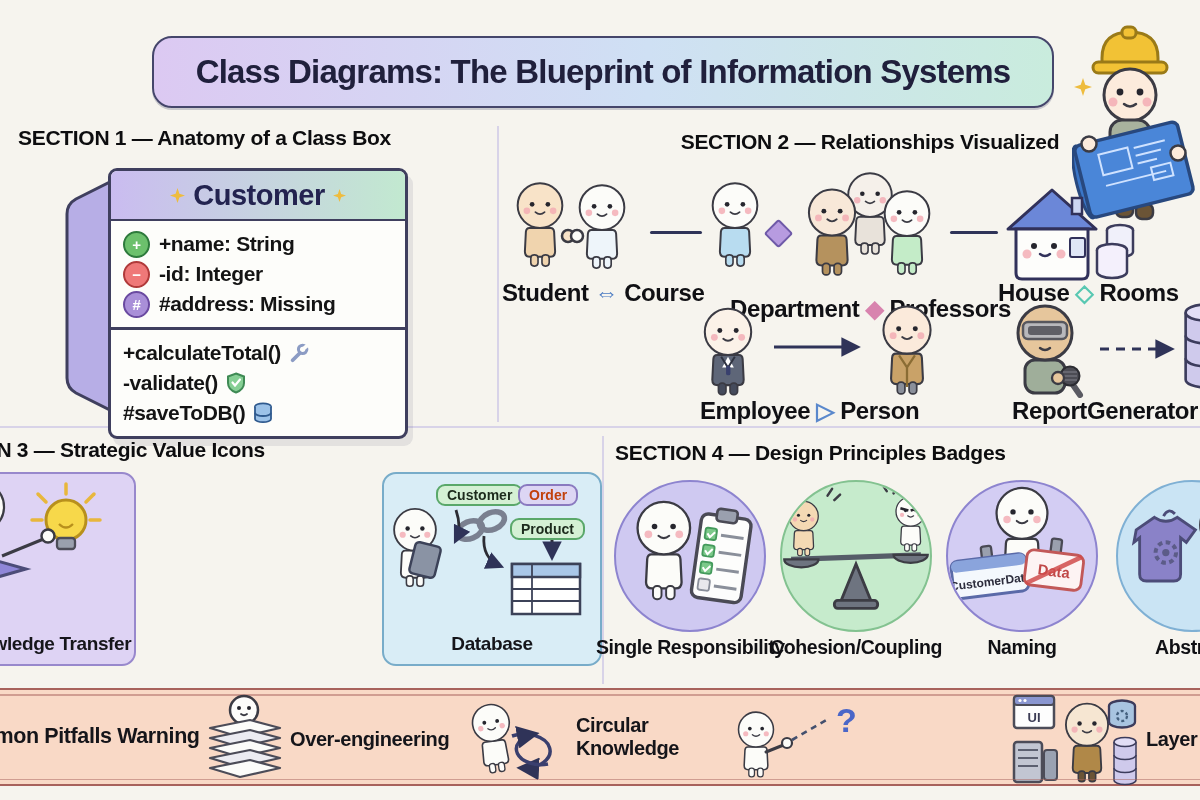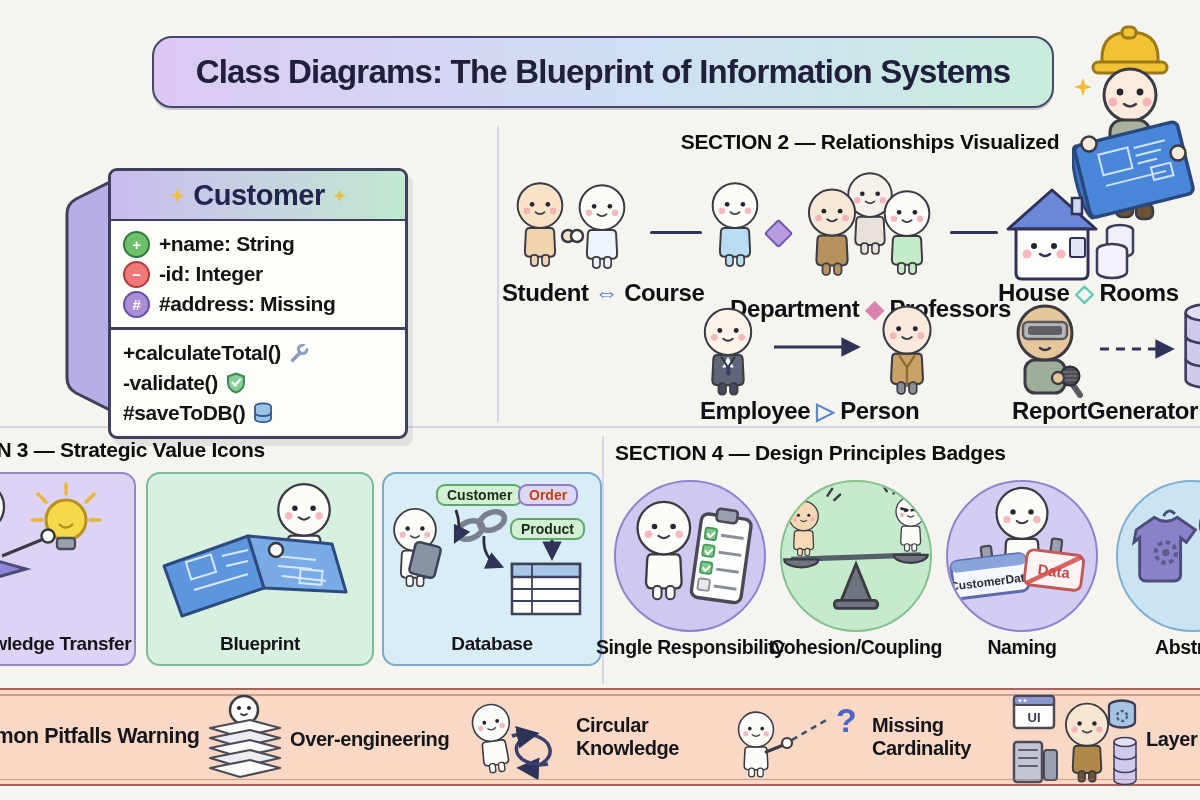--- a/index.html
+++ b/index.html
@@ -123,20 +123,21 @@
     <rect x="78" y="156" width="20" height="13" fill="none" stroke="#cfe2ff" stroke-width="2"></rect>
   </g>
   <circle cx="17" cy="128" r="7.5" fill="#fcebdc" stroke="#3b3b44" stroke-width="2.5"></circle>
   <circle cx="106" cy="137" r="7.5" fill="#fcebdc" stroke="#3b3b44" stroke-width="2.5"></circle>
 </svg>
 
 <div class="divider" style="left:497px;top:126px;width:2px;height:296px;"></div>
 <div class="divider" style="left:0;top:426px;width:1200px;height:2px;"></div>
 <div class="divider" style="left:602px;top:436px;width:2px;height:248px;"></div>
 
+<h2 class="sec" style="left:18px;top:126px;">SECTION 1 — Anatomy of a Class Box</h2>
 
 <div class="classbox">
   <svg class="cb-side" width="50" height="236" viewBox="0 0 50 236">
     <path d="M48 3 L48 233 L12 215 Q3 210 3 200 L3 36 Q3 26 12 21 Z" fill="#b7aee6" stroke="#3f3f5e" stroke-width="3"></path>
   </svg>
   <div class="cb-front">
     <div class="cb-header">
       <svg width="15" height="15" viewBox="0 0 24 24">
             <use href="#sparkle"></use>
           </svg>
@@ -288,35 +289,20 @@
       <circle cx="112" cy="46" r="20" fill="#f7d84a" stroke="#b8901c" stroke-width="3"></circle>
       <path d="M105 50 q7 7 14 0" fill="none" stroke="#b8901c" stroke-width="2.2"></path>
       <rect x="103" y="64" width="18" height="11" rx="3" fill="#9aa0ae" stroke="#4c4c58" stroke-width="2.3"></rect>
     </g>
     <line x1="48" y1="82" x2="92" y2="64" stroke="#3b3b44" stroke-width="3"></line>
     <circle cx="94" cy="62" r="6.5" fill="#fcfcf9" stroke="#3b3b44" stroke-width="2.5"></circle>
   </svg>
   <div class="card-label">Knowledge Transfer</div>
 </div>
 
-<div class="card card2">
-  <svg width="222" height="152" viewBox="0 0 222 152">
-    <use href="#chibi" x="118" y="4" width="76" height="106" style="--skin:#fcfcf9;--shirt:#fcfcf9;"></use>
-    <path d="M16 92 L100 62 L116 114 L34 142 Z" fill="#5e96de" stroke="#2c4c80" stroke-width="3" stroke-linejoin="round"></path>
-    <path d="M116 114 L100 62 L184 70 L198 118 Z" fill="#79abe6" stroke="#2c4c80" stroke-width="3" stroke-linejoin="round"></path>
-    <g stroke="#d8e8fc" stroke-width="2" fill="none">
-      <rect x="40" y="84" width="26" height="18" transform="rotate(-17 53 93)"></rect>
-      <path d="M74 82 l26 -6 M78 92 l22 -5 M46 116 l54 -16"></path>
-      <path d="M128 82 l40 4 M130 92 l34 3 M134 102 l44 5"></path>
-      <rect x="152" y="96" width="22" height="14" transform="rotate(5 163 103)"></rect>
-    </g>
-    <circle cx="128" cy="76" r="7" fill="#fcfcf9" stroke="#3b3b44" stroke-width="2.5"></circle>
-  </svg>
-  <div class="card-label">Blueprint</div>
-</div>
 
 <div class="card card3">
   <svg width="212" height="152" viewBox="0 0 212 152">
     <use href="#chibi" x="0" y="30" width="62" height="86" style="--skin:#fcfcf9;--shirt:#fcfcf9;"></use>
     <rect x="28" y="70" width="26" height="32" rx="4" transform="rotate(14 41 86)" fill="#8a93a4" stroke="#3c4258" stroke-width="2.5"></rect>
     <g fill="none" stroke="#7a8090" stroke-width="5.5">
       <ellipse cx="86" cy="56" rx="13" ry="8.5" transform="rotate(-22 86 56)"></ellipse>
       <ellipse cx="108" cy="47" rx="13" ry="8.5" transform="rotate(-22 108 47)"></ellipse>
     </g>
     <path d="M72 36 q6 18 0 30" fill="none" stroke="#2c2c34" stroke-width="2.8" marker-end="url(#arr)"></path>
@@ -438,21 +424,20 @@
   </svg>
   <div class="wlabel" style="left:576px;top:24px;width:130px;">Circular Knowledge</div>
 
   <svg class="abs" style="left:728px;top:8px;" width="140" height="86" viewBox="0 0 140 86">
     <use href="#chibi" x="2" y="10" width="52" height="72" style="--skin:#fcfcf9;--shirt:#fcfcf9;"></use>
     <line x1="38" y1="54" x2="58" y2="46" stroke="#3b3b44" stroke-width="3" stroke-linecap="round"></line>
     <circle cx="59" cy="45" r="5" fill="#fcfcf9" stroke="#3b3b44" stroke-width="2.2"></circle>
     <line x1="64" y1="42" x2="102" y2="20" stroke="#44506e" stroke-width="2.6" stroke-dasharray="6 5"></line>
     <text x="108" y="34" font-size="34" font-weight="bold" fill="#4a66c8">?</text>
   </svg>
-  <div class="wlabel" style="left:872px;top:24px;width:130px;">Missing Cardinality</div>
 
   <svg class="abs" style="left:1012px;top:2px;" width="130" height="94" viewBox="0 0 130 94">
     <g>
       <rect x="2" y="4" width="40" height="32" rx="3" fill="#fdfdfd" stroke="#4c4c58" stroke-width="2.5"></rect>
       <rect x="2" y="4" width="40" height="9" rx="3" fill="#8a96d0" stroke="#4c4c58" stroke-width="2"></rect>
       <circle cx="8" cy="8.5" r="1.6" fill="#fdfdfd"></circle>
           <circle cx="13" cy="8.5" r="1.6" fill="#fdfdfd"></circle>
       <text x="22" y="30" text-anchor="middle" font-size="13" font-weight="bold" fill="#3c3c55">UI</text>
     </g>
     <g>

